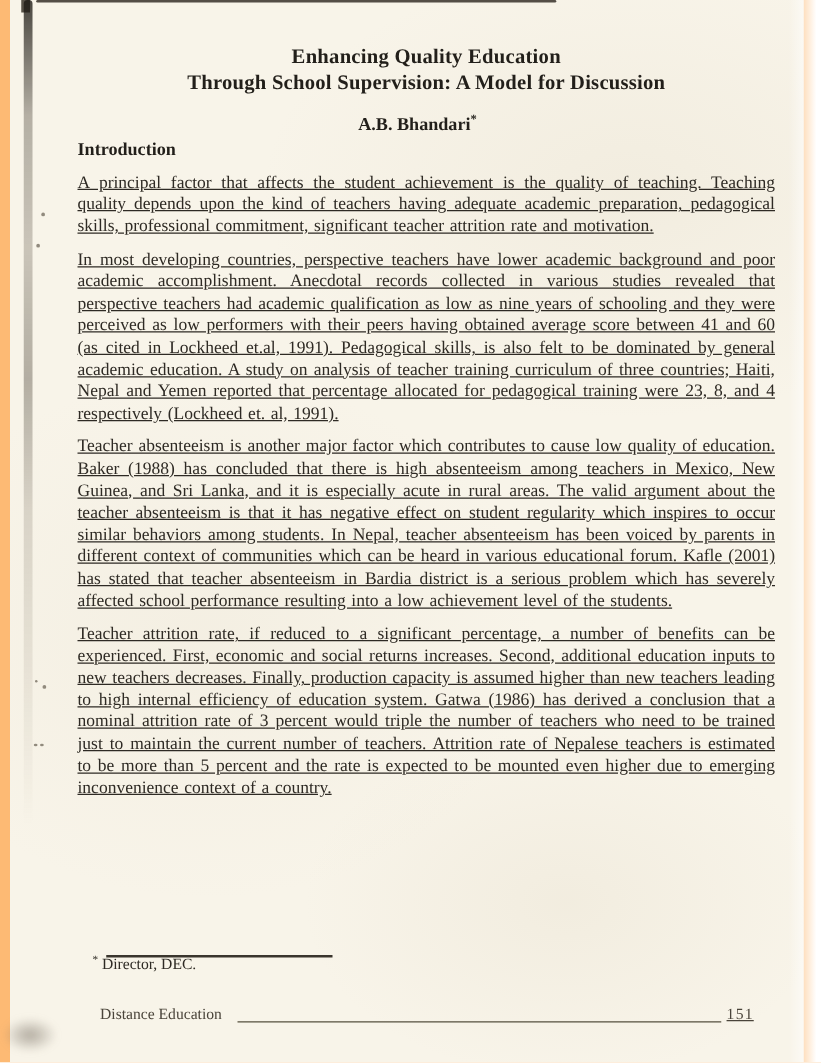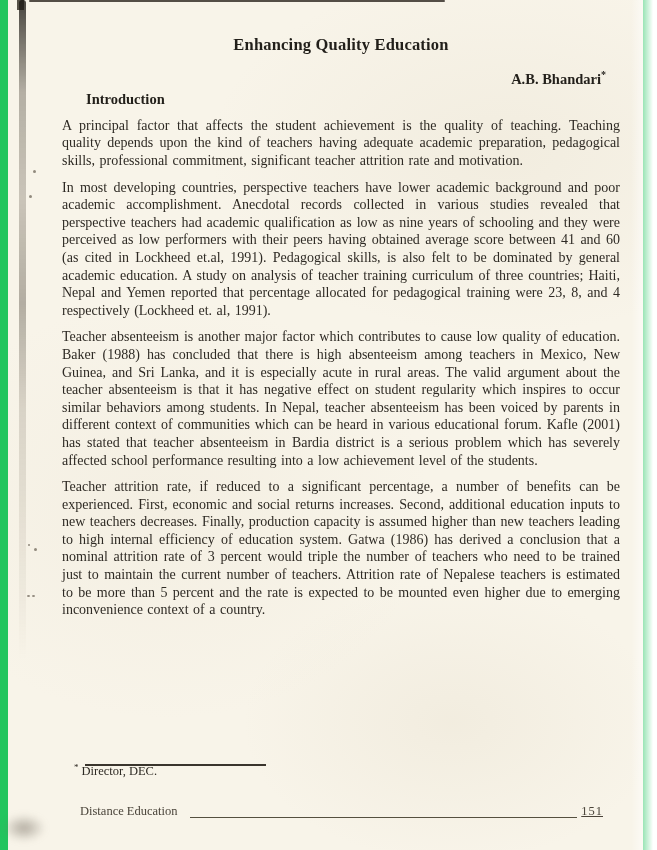--- a/index.html
+++ b/index.html
@@ -9,21 +9,21 @@
   html, body {
     margin: 0;
     padding: 0;
     background: #ffffff;
   }
   .viewport {
     position: relative;
     width: 657px;
     height: 850px;
     overflow: hidden;
-    background: #22c55e;
+    background: #fdba74;
     font-family: "Liberation Serif", serif;
   }
   
   .paper {
     position: absolute;
     left: 8px;
     top: 0;
     width: 635px;
     height: 850px;
     background:
@@ -91,46 +91,46 @@
   }
   .title {
     text-align: center;
     font-weight: bold;
     font-size: 16.5px;
     line-height: 21px;
     color: #221f1a;
     letter-spacing: 0.2px;
   }
   .author-line {
-    text-align: right;
+    text-align: center;
     font-weight: bold;
     font-size: 14.5px;
     margin-top: 14px;
     padding-right: 14px;
     color: #221f1a;
   }
   .author-line sup {
     font-size: 10px;
     vertical-align: super;
   }
   .section-heading {
     font-weight: bold;
     font-size: 14.5px;
     margin-top: 3px;
     color: #221f1a;
-    margin-left: 24px;
   }
   .para {
     font-size: 14px;
     line-height: 17.6px;
     text-align: justify;
     word-spacing: 1px;
     margin: 0;
     margin-top: 9px;
     color: var(--ink);
+    text-decoration: underline;
   }
   
   .footnote-rule {
     position: absolute;
     left: 85px; top: 764px;
     width: 181px; height: 2px;
     background: #3a352d;
   }
   .footnote {
     position: absolute;
@@ -174,20 +174,21 @@
   <div class="margin-dot" style="left:33px;top:170px;width:3px;height:3px;"></div>
   <div class="margin-dot" style="left:29px;top:195px;width:3px;height:3px;"></div>
   <div class="margin-dot" style="left:28px;top:544px;width:2px;height:2px;"></div>
   <div class="margin-dot" style="left:34px;top:548px;width:3px;height:3px;"></div>
   <div class="margin-dot" style="left:27px;top:595px;width:3px;height:2px;"></div>
   <div class="margin-dot" style="left:32px;top:595px;width:3px;height:2px;"></div>
   <div class="bottom-smudge"></div>
 
   <div class="content">
     <div class="title">Enhancing Quality Education</div>
+    <div class="title">Through School Supervision: A Model for Discussion</div>
 
     <div class="author-line"><span>A.B. Bhandari</span><sup>*</sup></div>
 
     <div class="section-heading">Introduction</div>
 
     <p class="para">A principal factor that affects the student achievement is the quality of teaching. Teaching quality depends upon the kind of teachers having adequate academic preparation, pedagogical skills, professional commitment, significant teacher attrition rate and motivation.</p>
     <p class="para">In most developing countries, perspective teachers have lower academic background and poor academic accomplishment. Anecdotal records collected in various studies revealed that perspective teachers had academic qualification as low as nine years of schooling and they were perceived as low performers with their peers having obtained average score between 41 and 60 (as cited in Lockheed et.al, 1991). Pedagogical skills, is also felt to be dominated by general academic education. A study on analysis of teacher training curriculum of three countries; Haiti, Nepal and Yemen reported that percentage allocated for pedagogical training were 23, 8, and 4 respectively (Lockheed et. al, 1991).</p>
     <p class="para">Teacher absenteeism is another major factor which contributes to cause low quality of education. Baker (1988) has concluded that there is high absenteeism among teachers in Mexico, New Guinea, and Sri Lanka, and it is especially acute in rural areas. The valid argument about the teacher absenteeism is that it has negative effect on student regularity which inspires to occur similar behaviors among students. In Nepal, teacher absenteeism has been voiced by parents in different context of communities which can be heard in various educational forum. Kafle (2001) has stated that teacher absenteeism in Bardia district is a serious problem which has severely affected school performance resulting into a low achievement level of the students.</p>
     <p class="para">Teacher attrition rate, if reduced to a significant percentage, a number of benefits can be experienced. First, economic and social returns increases. Second, additional education inputs to new teachers decreases. Finally, production capacity is assumed higher than new teachers leading to high internal efficiency of education system. Gatwa (1986) has derived a conclusion that a nominal attrition rate of 3 percent would triple the number of teachers who need to be trained just to maintain the current number of teachers. Attrition rate of Nepalese teachers is estimated to be more than 5 percent and the rate is expected to be mounted even higher due to emerging inconvenience context of a country.</p>
   </div>

